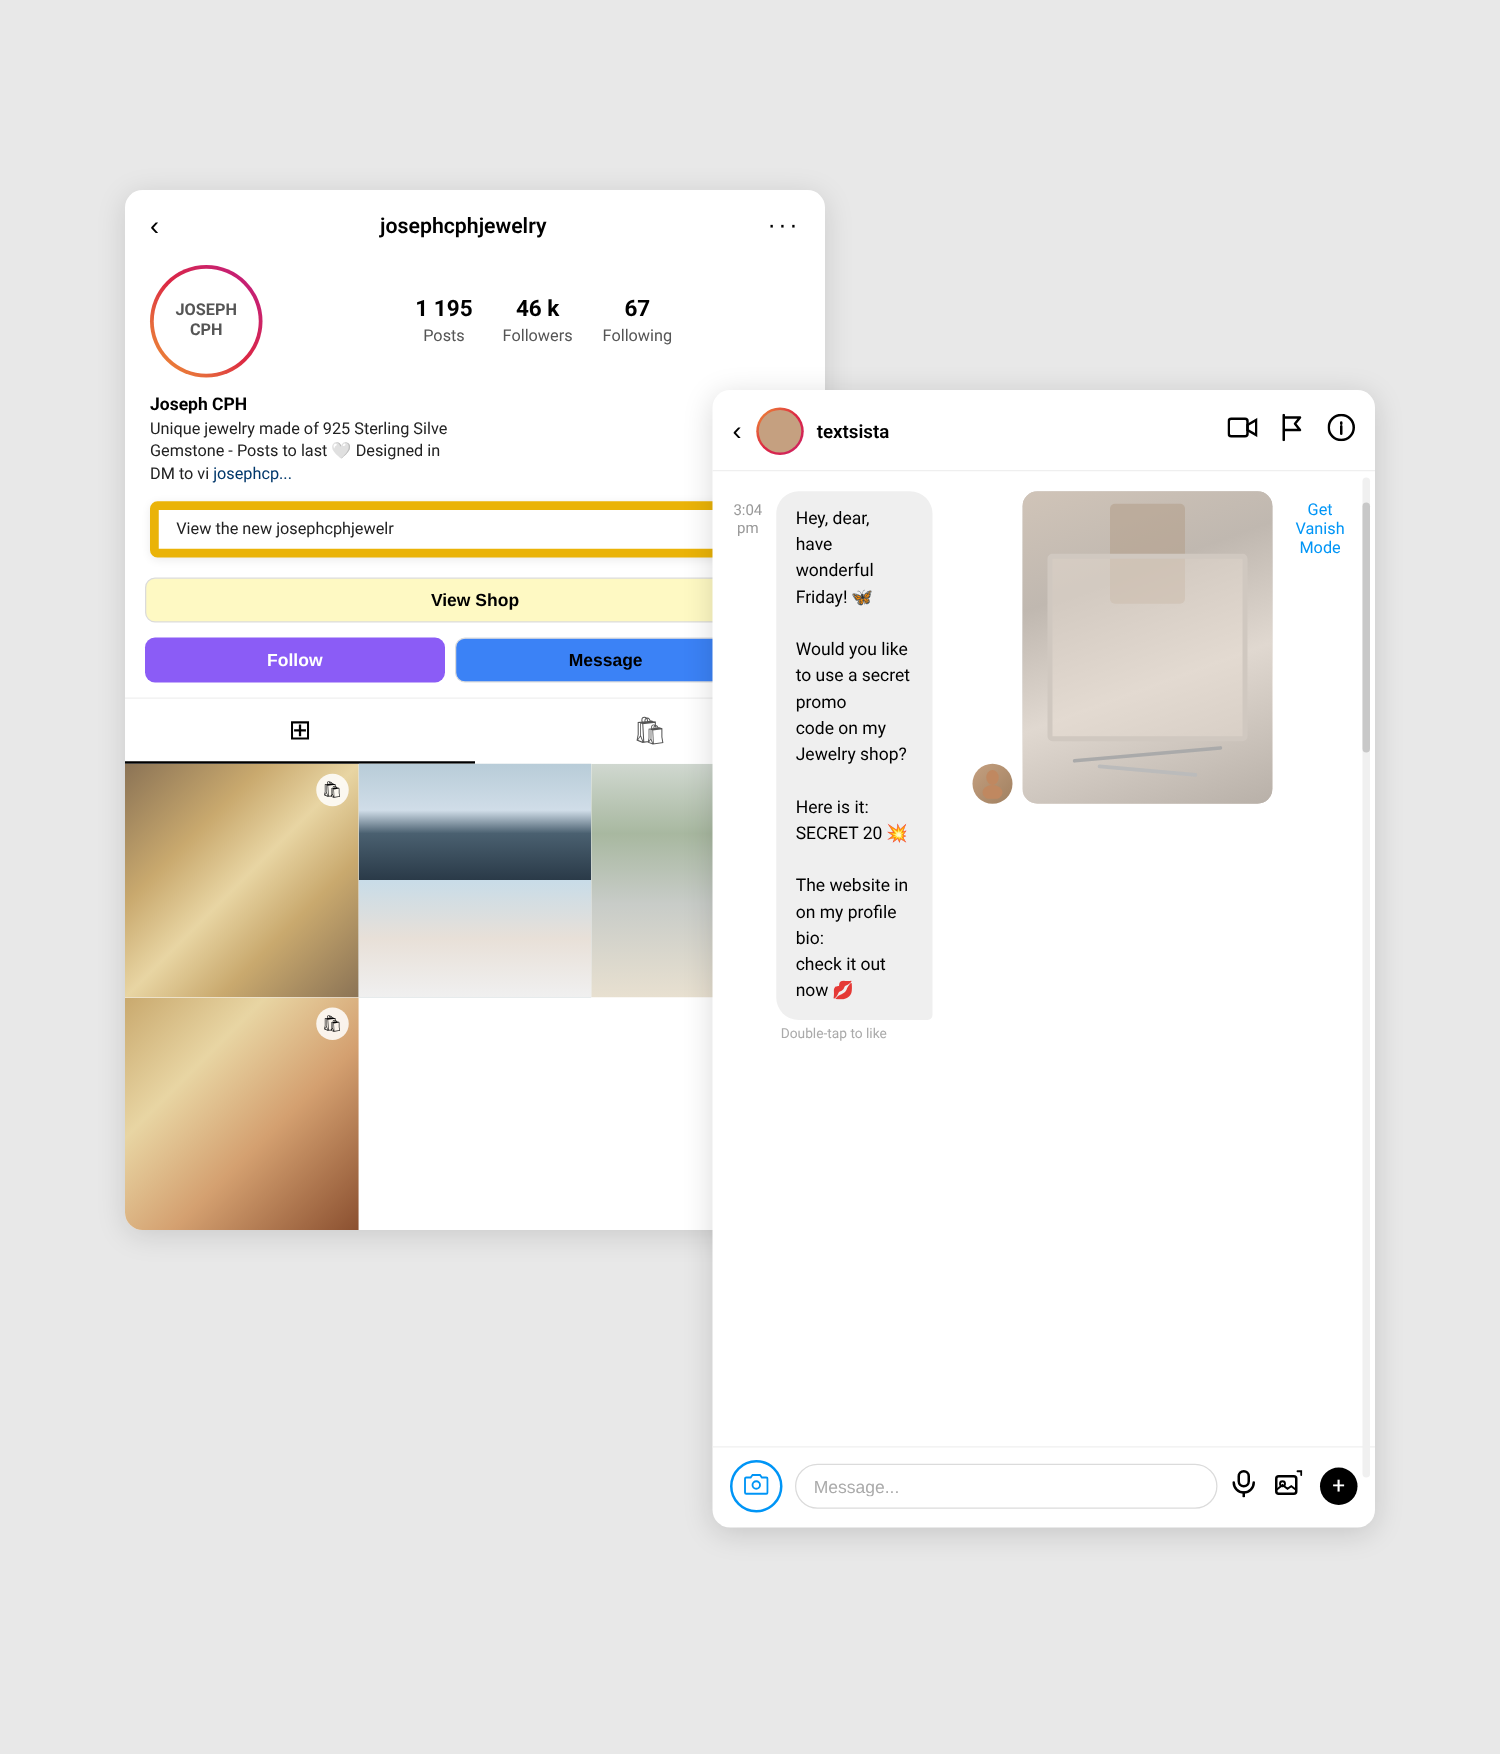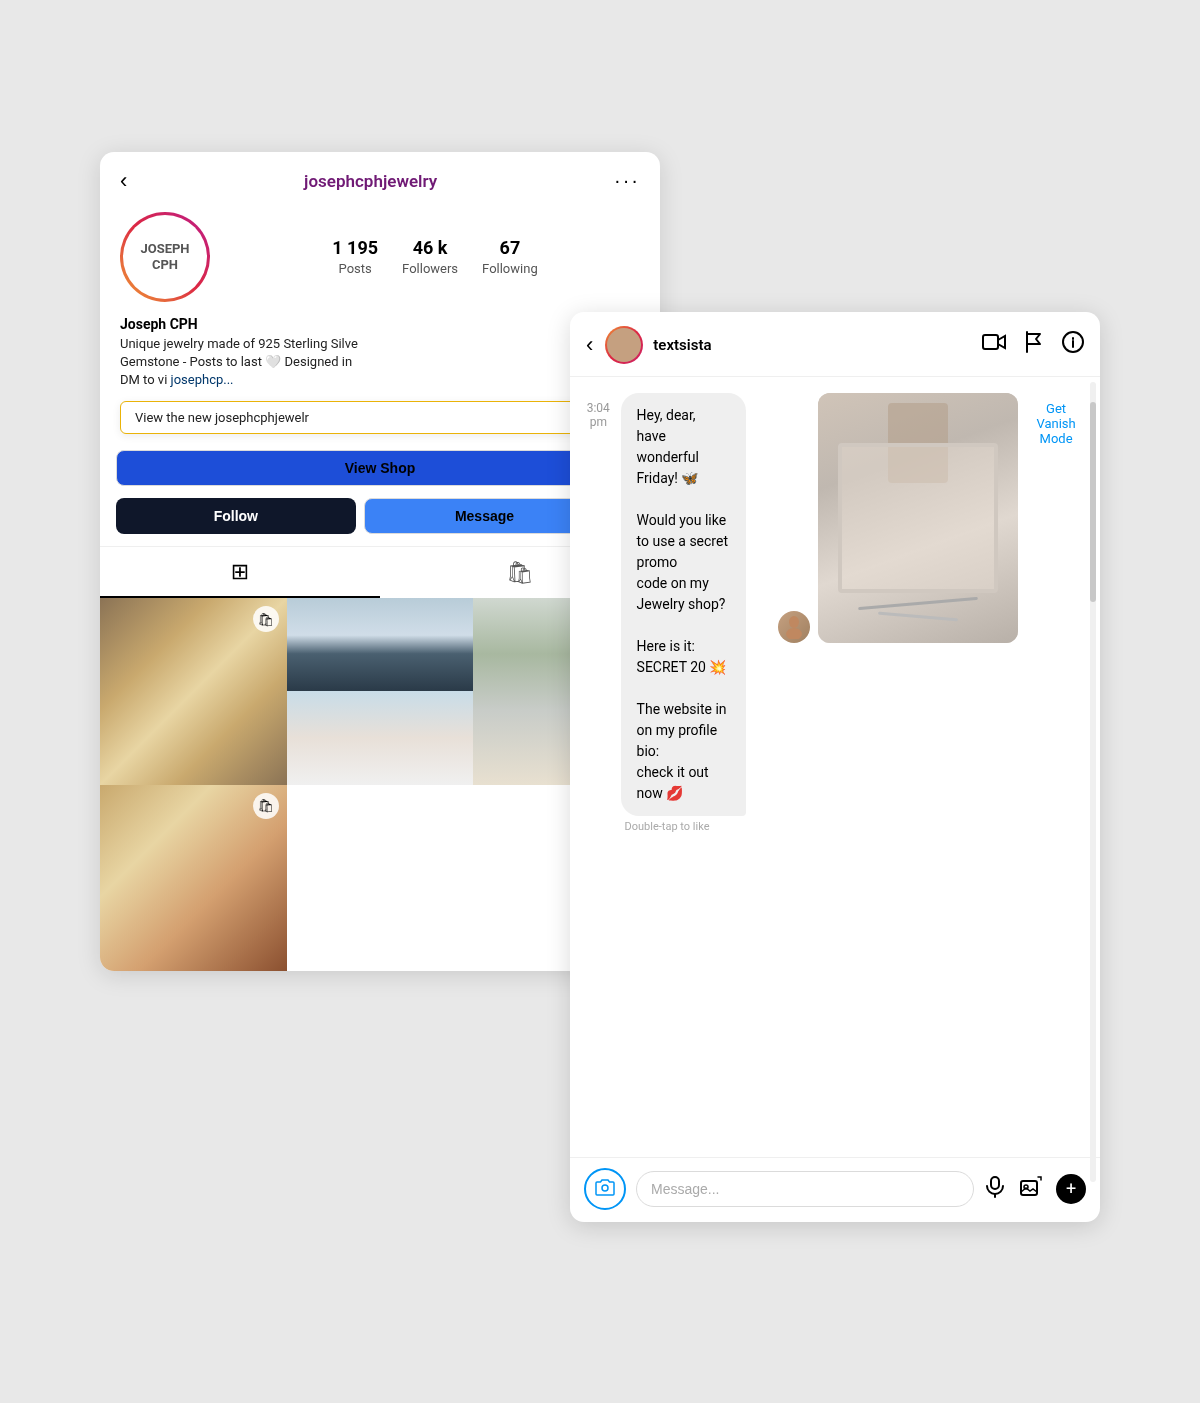--- a/index.html
+++ b/index.html
@@ -33,21 +33,21 @@
     }
     .profile-header {
       display: flex;
       align-items: center;
       justify-content: space-between;
       padding: 16px 20px 8px 20px;
     }
     .profile-header-center {
       font-size: 17px;
       font-weight: 600;
-      color: #701a75;
+      color: #000000;
     }
     .back-btn {
       font-size: 22px;
       color: #000;
       cursor: pointer;
       background: none;
       border: none;
     }
     .more-btn {
       font-size: 20px;
@@ -120,48 +120,48 @@
       font-size: 13px;
       color: #222;
       line-height: 1.4;
     }
     .profile-link {
       color: #00376b;
       font-size: 13px;
     }
     .tooltip-box {
       background: #fff;
-      border: 1px solid #eab308;
+      border: 7px solid #eab308;
       border-radius: 6px;
       padding: 8px 14px;
       font-size: 13px;
       color: #222;
       margin: 4px 20px 8px 20px;
       box-shadow: 0 2px 8px rgba(0,0,0,0.08);
     }
     .action-buttons {
       padding: 8px 16px 12px 16px;
       display: flex;
       gap: 8px;
     }
     .btn-view-shop {
       flex: 1;
-      background: #1d4ed8;
+      background: #fef9c3;
       border: 1.5px solid #dbdbdb;
       border-radius: 8px;
       padding: 9px 0;
       font-size: 14px;
       font-weight: 600;
       color: #000;
       cursor: pointer;
       text-align: center;
     }
     .btn-follow {
       flex: 1;
-      background: #0f172a;
+      background: #8b5cf6;
       border: none;
       border-radius: 8px;
       padding: 9px 0;
       font-size: 14px;
       font-weight: 600;
       color: #fff;
       cursor: pointer;
       text-align: center;
     }
     .btn-message {

